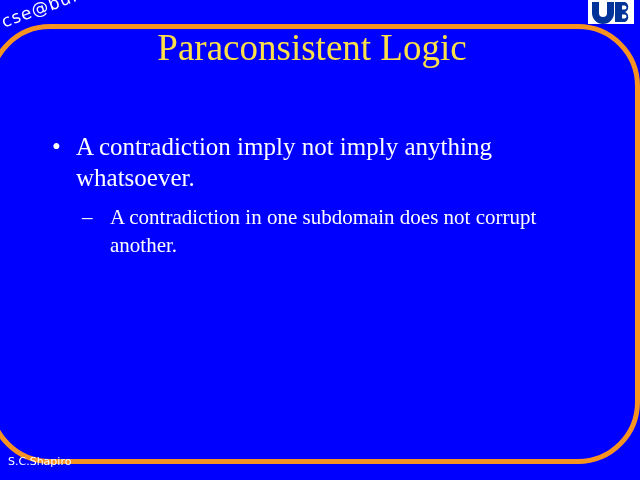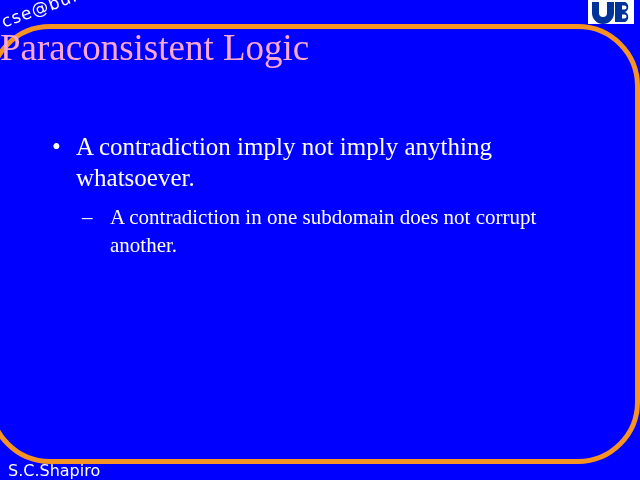--- a/index.html
+++ b/index.html
@@ -53,22 +53,22 @@
     background: #ffffff;
   }
   #ub-logo svg { display: block; }
 
   
   #title {
     position: absolute;
     left: 0;
     right: 16px;
     top: 27px;
-    text-align: left;
-    color: #f9a8d4;
+    text-align: center;
+    color: #fde047;
     font-size: 37px;
     line-height: 42px;
     font-family: "Liberation Serif", serif;
   }
 
   
   #body {
     position: absolute;
     left: 46px;
     top: 131px;
@@ -102,24 +102,24 @@
     left: 36px;
     top: 0;
     font-size: 21px;
     line-height: 28px;
   }
 
   
   #footer {
     position: absolute;
     left: 8px;
-    bottom: 0;
+    bottom: 12px;
     color: #ffffff;
     font-family: "DejaVu Sans", sans-serif;
-    font-size: 16px;
+    font-size: 11px;
   }
 </style>
 </head>
 <body>
 
 <div id="slide">
 
   <div id="frame"></div>
 
   <div id="watermark">cse@buffalo</div>

